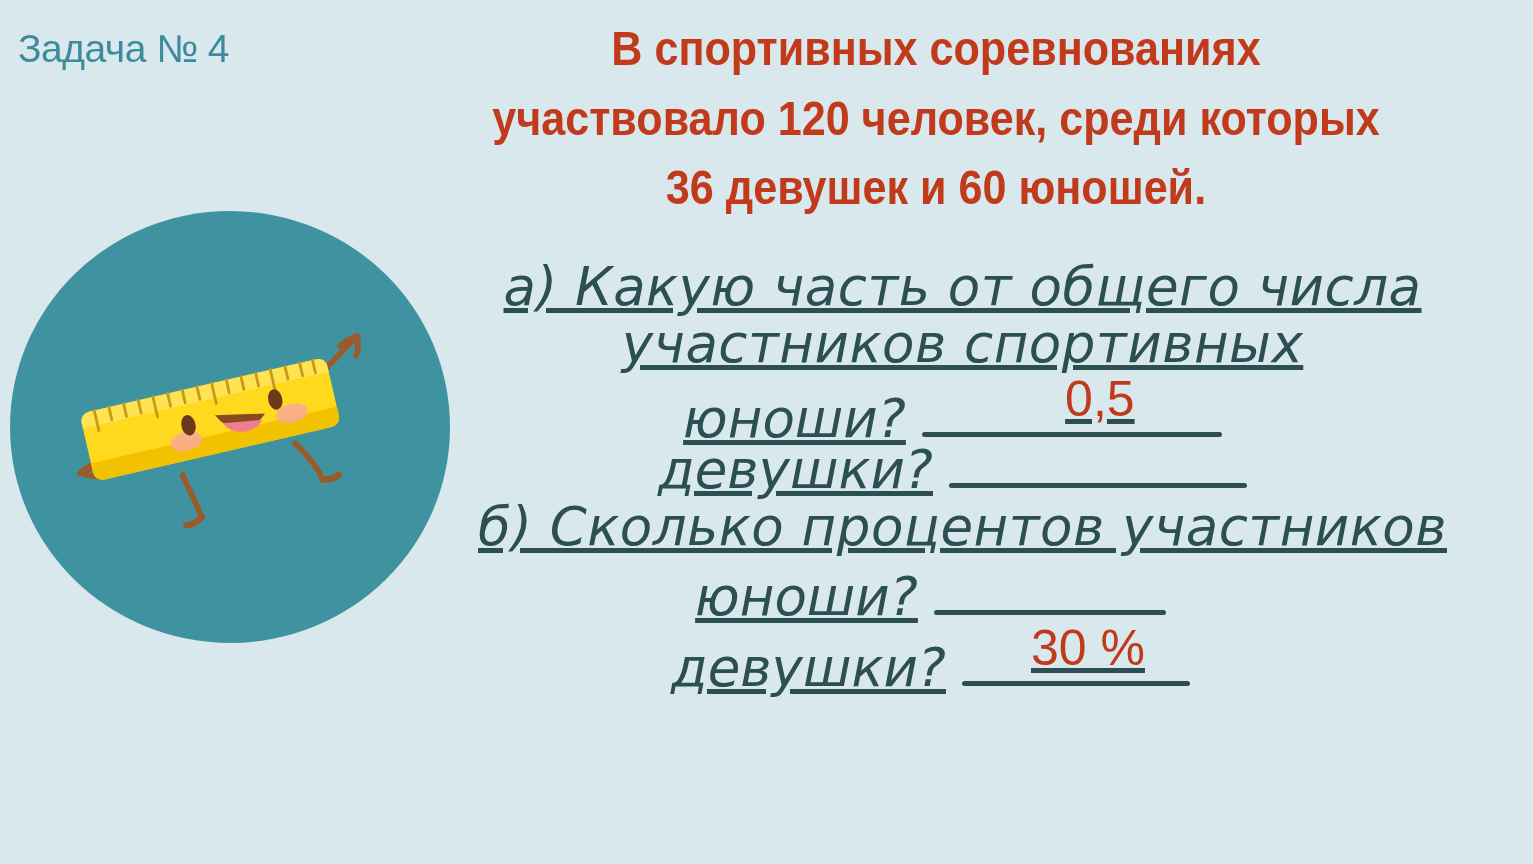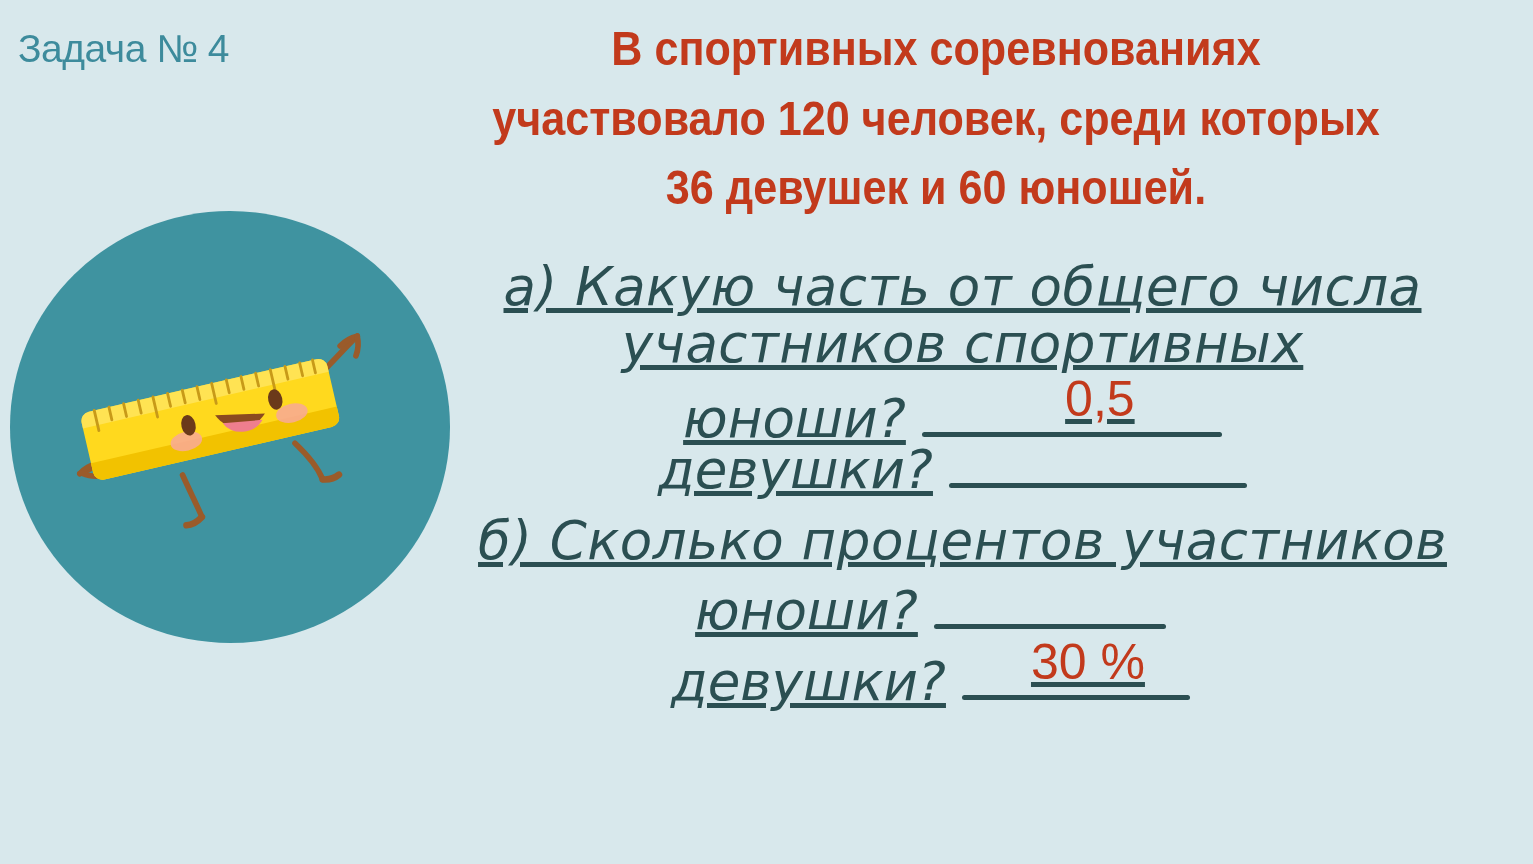--- a/index.html
+++ b/index.html
@@ -158,21 +158,21 @@
   .blank-w3 .answer-value { padding-left: 30px; }
 
   .blank-w4 .answer-rule { width: 228px; }
   .blank-w4 .answer-value { padding-left: 24px; }
 
   .row-a1 { margin-top: 2px; padding-right: 20px; }
   .row-a2 { margin-top: -4px; padding-right: 20px; }
   .row-b1 { margin-top: 14px; padding-right: 64px; }
   .row-b2 { margin-top: -2px; padding-right: 64px; }
 
-  .q-b-head { margin-top: 14px; }
+  .q-b-head { margin-top: 0; }
 </style>
 </head>
 <body>
 
 <div id="slide">
 
   <div id="slide-title">Задача № 4</div>
 
   <div id="illustration">
     <div id="mascot-circle"></div>

